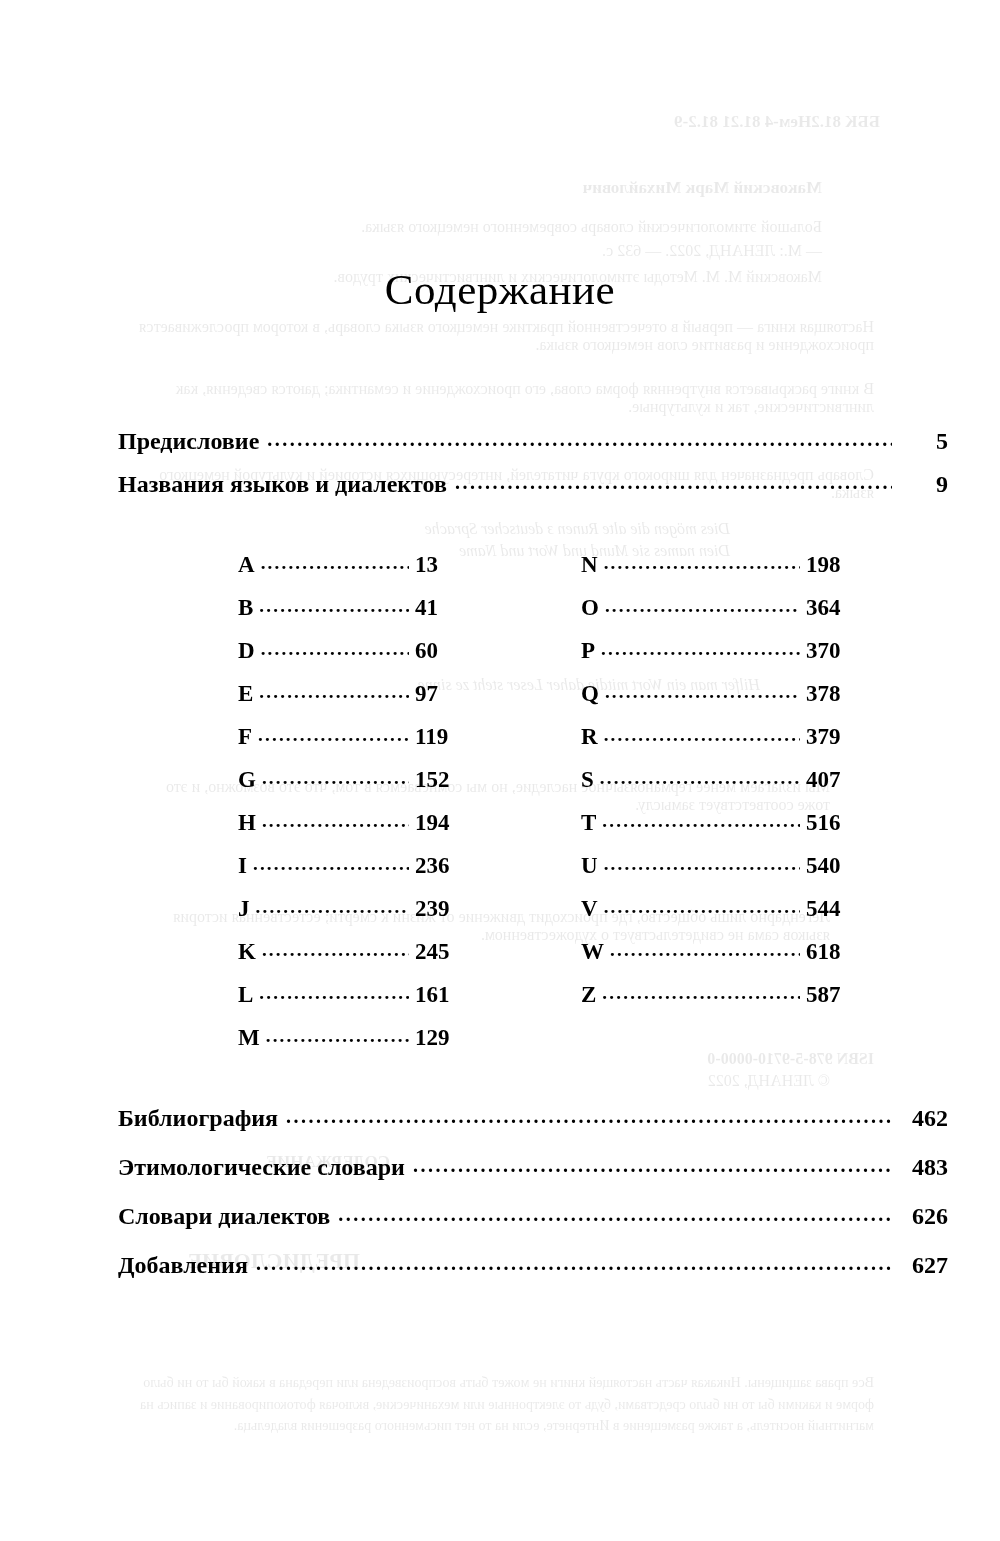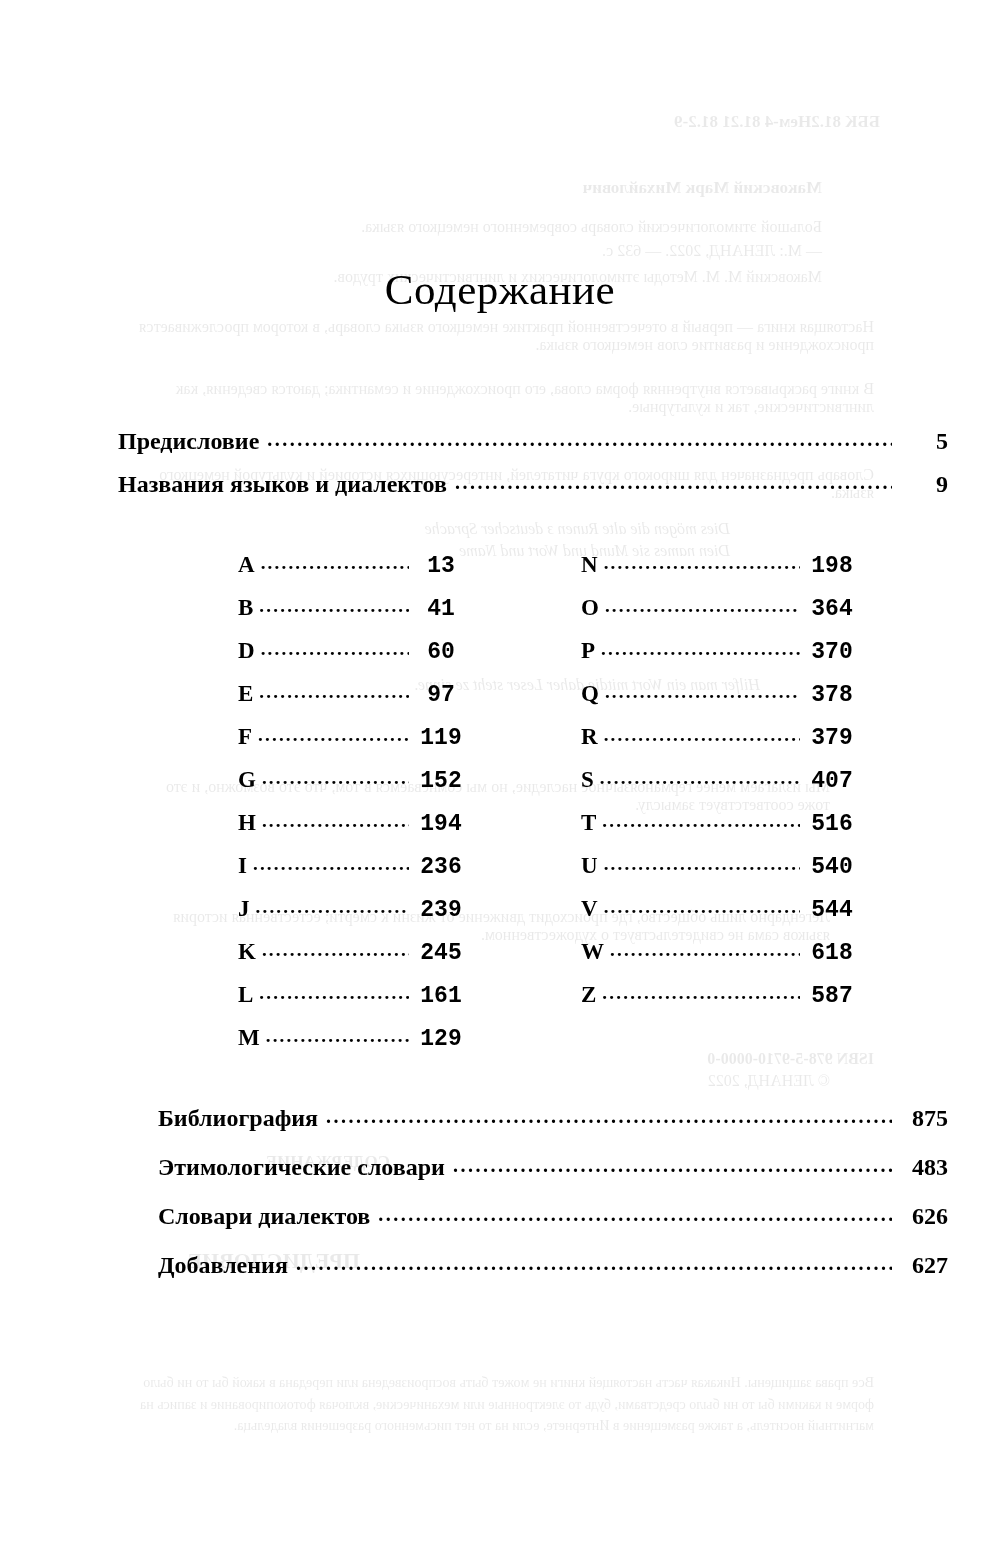--- a/index.html
+++ b/index.html
@@ -117,31 +117,30 @@
     margin: 0 6px;
     overflow: hidden;
     white-space: nowrap;
     letter-spacing: 2.2px;
     font-size: 19px;
     position: relative;
     top: -3px;
   }
   .lrow .pg {
     min-width: 52px;
-    text-align: center;
-    font-family: Liberation Mono, monospace;
+    text-align: left;
   }
 
   .toc-tail {
     position: absolute;
     left: 118px;
     top: 1105px;
     width: 830px;
   }
-  .toc-tail .toc-line { margin-bottom: 22px; margin-left: 40px; }
+  .toc-tail .toc-line { margin-bottom: 22px; }
 </style>
 </head>
 <body>
 
 <div class="bleed" aria-hidden="true">
   <div class="bl" style="left:120px; top:112px; font-size:17px; font-weight:bold;">ББК 81.2Нем-4 81.21 81.2-9</div>
   <div class="bl" style="left:178px; top:178px; font-size:17px; font-weight:bold;">Маковский Марк Михайлович</div>
   <div class="bl" style="left:178px; top:218px; font-size:16px;">Большой этимологический словарь современного немецкого языка.</div>
   <div class="bl" style="left:178px; top:242px; font-size:16px;">— М.: ЛЕНАНД, 2022. — 632 с.</div>
   <div class="bl" style="left:178px; top:268px; font-size:16px;">Маковский М. М. Методы этимологических и лингвистических трудов.</div>
@@ -297,21 +296,21 @@
         <span class="dots">............................................................................................................................................................</span>
         <span class="pg">587</span>
       </div>
     </div>
   </div>
 
   <div class="toc-tail">
     <div class="toc-line">
       <span class="lbl">Библиография</span>
       <span class="dots">............................................................................................................................................................</span>
-      <span class="pg">875</span>
+      <span class="pg">462</span>
     </div>
     <div class="toc-line">
       <span class="lbl">Этимологические словари</span>
       <span class="dots">............................................................................................................................................................</span>
       <span class="pg">483</span>
     </div>
     <div class="toc-line">
       <span class="lbl">Словари диалектов</span>
       <span class="dots">............................................................................................................................................................</span>
       <span class="pg">626</span>

